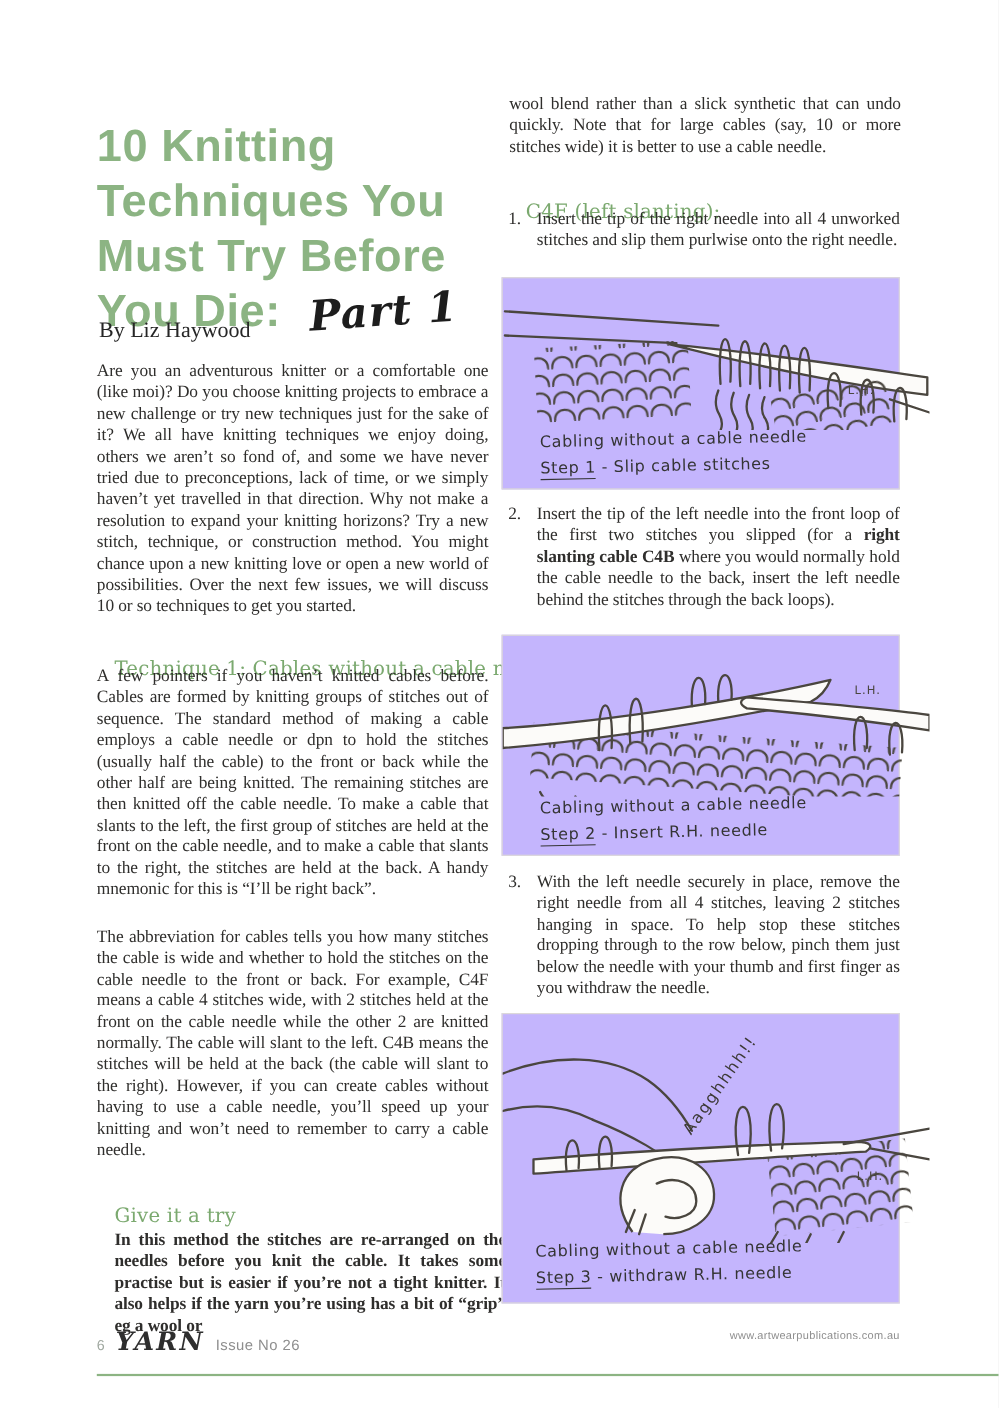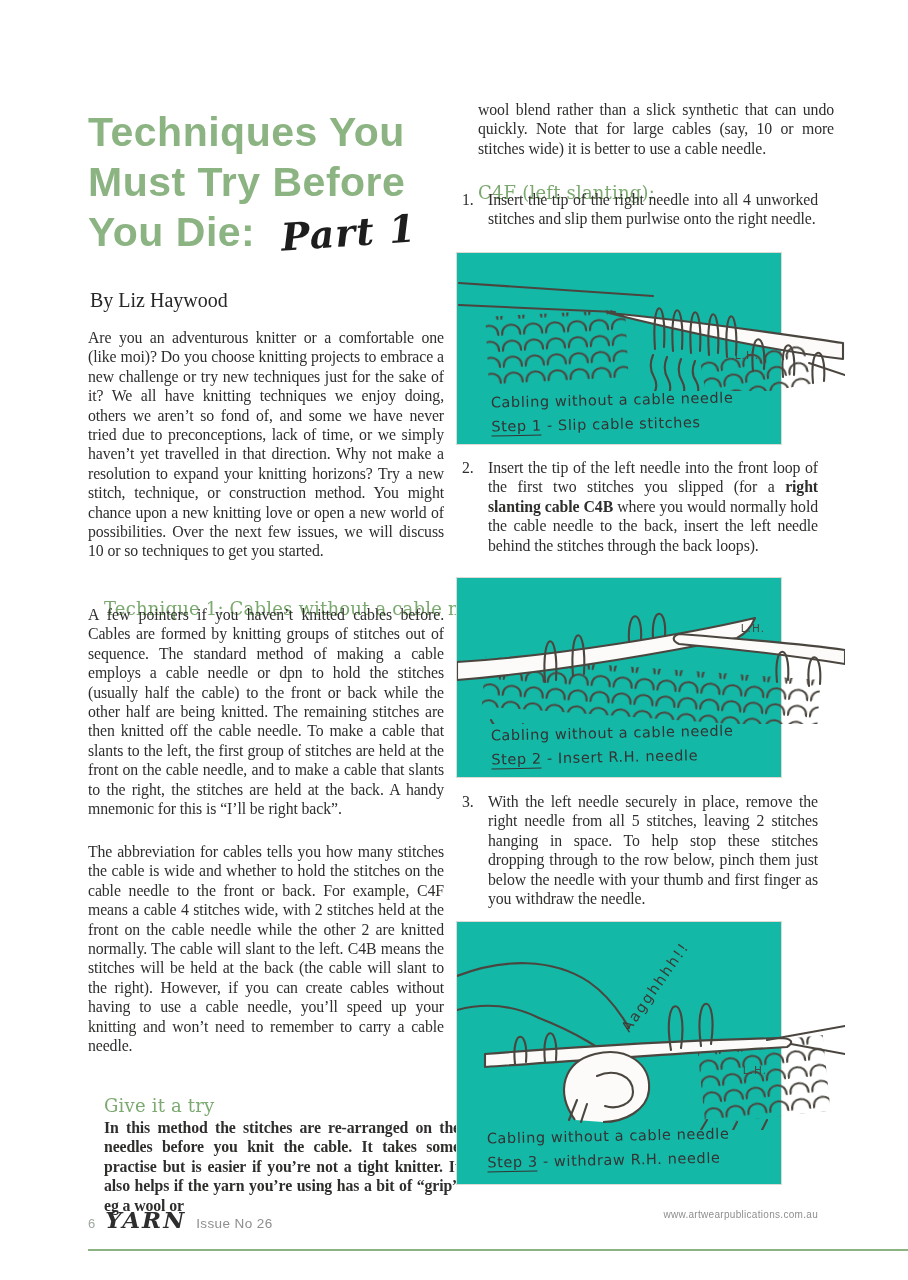--- a/index.html
+++ b/index.html
@@ -18,21 +18,21 @@
   .body{width:356px;font-size:15.8px;line-height:19.4px;letter-spacing:-0.1px;
         text-align:justify;text-justify:inter-word;}
   .it{}.bd{font-weight:bold}
   h2.green{margin:16px;font-family:"DejaVu Serif",serif;font-weight:500;
         font-size:18px;color:#7ba96f;white-space:nowrap;letter-spacing:0.2px;}
   
   .step{display:flex;width:356px;font-size:15.8px;line-height:19.4px;letter-spacing:-0.1px;}
   .step .num{flex:none;width:26px;}
   .step .stxt{flex:1;text-align:justify;}
   
-  .illus{position:absolute;left:456px;width:326px;background:#14b8a6;
+  .illus{position:absolute;left:456px;width:362px;background:#c4b5fd;
          border:1px solid #dedbd5;box-sizing:border-box;}
   .illus svg{display:block;}
   .cap{position:absolute;left:34px;bottom:8px;
        font-family:"DejaVu Sans",sans-serif;font-size:14.5px;color:#343434;
        letter-spacing:0.6px;line-height:24px;transform:rotate(-1.2deg);}
   .cap .steplbl{border-bottom:1.6px solid #343434;padding-bottom:1px;}
   .sig{position:absolute;font-family:"DejaVu Sans",sans-serif;font-size:10.5px;
        color:#4a463f;letter-spacing:1px;}
   .annot{position:absolute;left:168px;top:100px;transform-origin:0 50%;
        transform:rotate(-55deg);font-family:"DejaVu Sans",sans-serif;
@@ -48,20 +48,21 @@
   .rule{left:88px;top:1249px;width:820px;height:2px;background:#8cb483;}
   .ln{stroke:#4a463f;stroke-width:2.1;fill:none;stroke-linecap:round;stroke-linejoin:round;}
   .nd{stroke:#4a463f;stroke-width:2.1;fill:#fcfbf9;stroke-linejoin:round;}
 </style>
 </head>
 <body>
 
 <div class="page">
 
   <h1 class="abs title">
+    <div>10 Knitting</div>
     <div>Techniques You</div>
     <div>Must Try Before</div>
     <div>
       <span>You Die:</span>
       <span class="script">Part 1</span>
     </div>
   </h1>
 
   <div class="abs byline">By Liz Haywood</div>
 
@@ -70,21 +71,21 @@
   <h2 class="abs green" style="left:88px;top:582px;">Technique 1: Cables without a cable needle</h2>
 
   <p class="abs body" style="left:88px;top:605px;margin:0;"><span>A few pointers if you haven’t knitted cables before. Cables are formed by knitting groups of stitches out of sequence. The standard method of making a cable employs a cable needle or dpn to hold the stitches (usually half the cable) to the front or back while the other half are being knitted. The remaining stitches are then knitted off the cable needle. To make a cable that slants to the </span><span class="it">left</span><span>, the first group of stitches are held at the </span><span class="it">front</span><span> on the cable needle, and to make a cable that slants to the </span><span class="it">right</span><span>, the stitches are held at the </span><span class="it">back</span><span>.  A handy mnemonic for this is “I’ll be </span><span class="it">right back</span><span>”.</span></p>
 
   <p class="abs body" style="left:88px;top:842px;margin:0;">The abbreviation for cables tells you how many stitches the cable is wide and whether to hold the stitches on the cable needle to the front or back.  For example, C4F means a cable 4 stitches wide, with 2 stitches held at the front on the cable needle while the other 2 are knitted normally. The cable will slant to the left. C4B means the stitches will be held at the back (the cable will slant to the right). However, if you can create cables without having to use a cable needle, you’ll speed up your knitting and won’t need to remember to carry a cable needle.</p>
 
   <h2 class="abs green" style="left:88px;top:1079px;">Give it a try</h2>
 
   <p class="abs body" style="left:88px;top:1102px;margin:16px;font-weight:bold;">In this method the stitches are re-arranged on the needles before you knit the cable.  It takes some practise but is easier if you’re not a tight knitter.  It also helps if the yarn you’re using has a bit of “grip” eg a wool or</p>
 
-  <p class="abs body" style="left:462px;top:84px;margin:16px;">wool blend rather than a slick synthetic that can undo quickly. Note that for large cables (say, 10 or more stitches wide) it is better to use a cable needle.</p>
+  <p class="abs body" style="left:462px;top:84px;margin:1px;">wool blend rather than a slick synthetic that can undo quickly. Note that for large cables (say, 10 or more stitches wide) it is better to use a cable needle.</p>
 
   <h2 class="abs green" style="left:462px;top:166px;">C4F (left slanting):</h2>
 
   <div class="abs step" style="left:462px;top:190px;">
     <span class="num">1.</span>
     <span class="stxt">Insert the tip of the right needle into all 4 unworked stitches and slip them purlwise onto the right needle.</span>
   </div>
 
   <figure class="illus" style="top:252px;height:193px;margin:0;">
     <svg width="388" height="138" viewBox="0 0 388 138">
@@ -155,21 +156,21 @@
     <div class="sig" style="right:16px;top:44px;">L.H.</div>
     <figcaption class="cap">
       <span>Cabling without a cable needle</span><br>
       <span class="steplbl">Step 2</span>
       <span>- Insert R.H. needle</span>
     </figcaption>
   </figure>
 
   <div class="abs step" style="left:462px;top:792px;">
     <span class="num">3.</span>
-    <span class="stxt">With the left needle securely in place, remove the right needle from all 5 stitches, leaving 2 stitches hanging in space. To help stop these stitches dropping through to the row below, pinch them just below the needle with your thumb and first finger as you withdraw the needle.</span>
+    <span class="stxt">With the left needle securely in place, remove the right needle from all 4 stitches, leaving 2 stitches hanging in space. To help stop these stitches dropping through to the row below, pinch them just below the needle with your thumb and first finger as you withdraw the needle.</span>
   </div>
 
   <figure class="illus" style="top:921px;height:264px;margin:0;">
     <svg width="388" height="208" viewBox="0 0 388 208">
       <defs>
         <pattern id="k3" width="22" height="16" patternUnits="userSpaceOnUse">
           <path d="M2 15 C1 2 21 2 20 15" fill="none" stroke="#4a463f" stroke-width="2"></path>
           <path d="M2 15 L0 21 M20 15 L22 21" stroke="#4a463f" stroke-width="1.5" fill="none"></path>
         </pattern>
       </defs>

